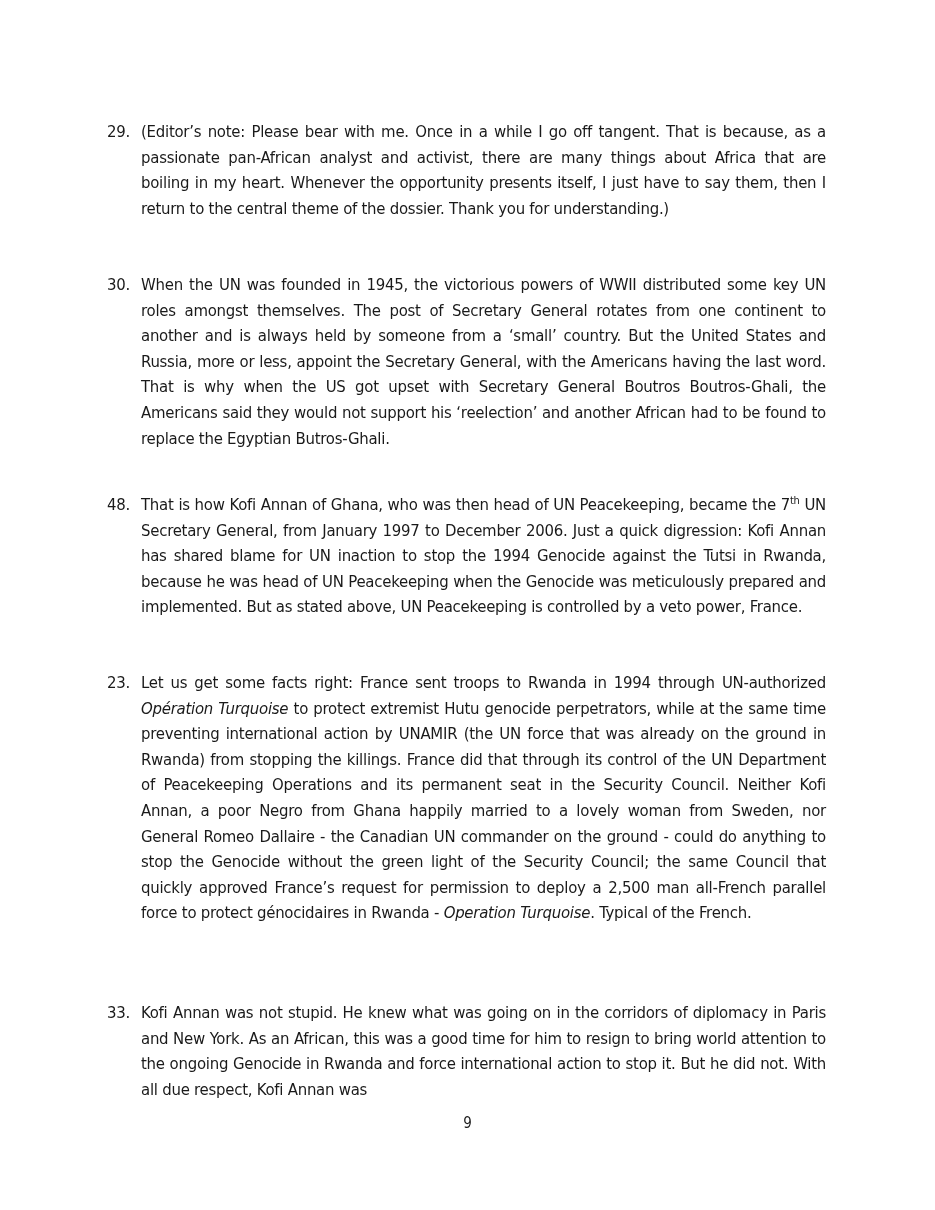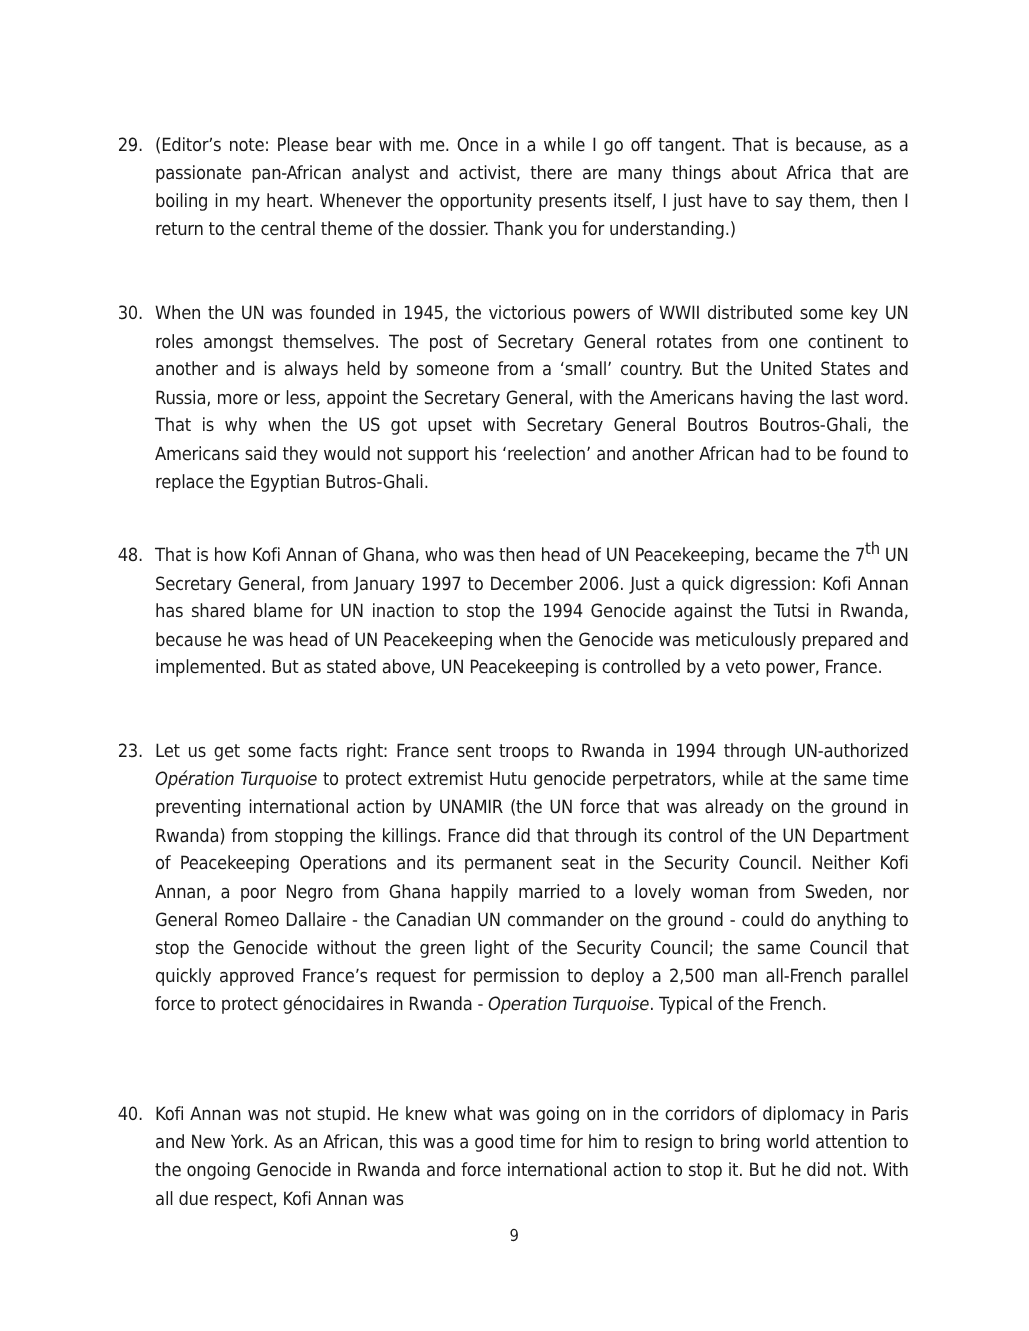--- a/index.html
+++ b/index.html
@@ -11,21 +11,21 @@
     font-stretch: condensed;
   }
   .para {
     position: absolute; left: 107px; width: 719px;
     font-size: 16.6px; line-height: 25.6px;
     text-align: justify; letter-spacing: -0.25px;
   }
   .para .num { position: absolute; left: 0; top: 0; width: 30px; }
   .para .body { display: block; margin-left: 34px; }
   .para .body i { font-style: italic; }
-  .para sup { font-size: 15px; line-height: 0; vertical-align: 6px; }
+  .para sup { font-size: 11px; line-height: 0; vertical-align: 6px; }
   #p29 { top: 119px; }
   #p30 { top: 272px; }
   #p31 { top: 492px; }
   #p32 { top: 670px; }
   #p33 { top: 1000px; }
   .footer {
     position: absolute; left: 0; width: 935px; top: 1114px;
     text-align: center; font-size: 15px;
   }
 </style>
@@ -48,19 +48,19 @@
     <span class="num">48.</span>
     <span class="body"><span>That is how Kofi Annan of Ghana, who was then head of UN Peacekeeping, became the 7</span><sup>th</sup><span> UN Secretary General, from January 1997 to December 2006. Just a quick digression: Kofi Annan has shared blame for UN inaction to stop the 1994 Genocide against the Tutsi in Rwanda, because he was head of UN Peacekeeping when the Genocide was meticulously prepared and implemented. But as stated above, UN Peacekeeping is controlled by a veto power, France.</span></span>
   </div>
 
   <div class="para" id="p32">
     <span class="num">23.</span>
     <span class="body"><span>Let us get some facts right: France sent troops to Rwanda in 1994 through UN-authorized </span><i>Opération Turquoise</i><span> to protect extremist Hutu genocide perpetrators, while at the same time preventing international action by UNAMIR (the UN force that was already on the ground in Rwanda) from stopping the killings. France did that through its control of the UN Department of Peacekeeping Operations and its permanent seat in the Security Council. Neither Kofi Annan, a poor Negro from Ghana happily married to a lovely woman from Sweden, nor General Romeo Dallaire - the Canadian UN commander on the ground - could do anything to stop the Genocide without the green light of the Security Council; the same Council that quickly approved France’s request for permission to deploy a 2,500 man all-French parallel force to protect génocidaires in Rwanda - </span><i>Operation Turquoise</i><span>. Typical of the French.</span></span>
   </div>
 
   <div class="para" id="p33">
-    <span class="num">40.</span>
+    <span class="num">33.</span>
     <span class="body">Kofi Annan was not stupid. He knew what was going on in the corridors of diplomacy in Paris and New York. As an African, this was a good time for him to resign to bring world attention to the ongoing Genocide in Rwanda and force international action to stop it. But he did not. With all due respect, Kofi Annan was</span>
   </div>
 
   <div class="footer">9</div>
 
 </div>
 
 </body></html>

